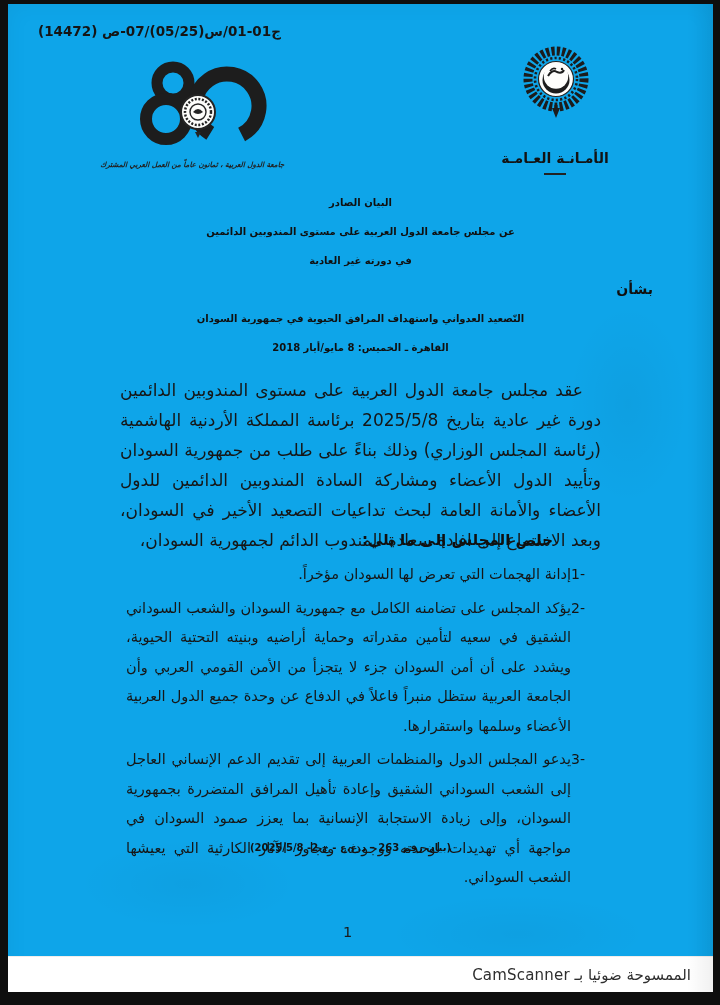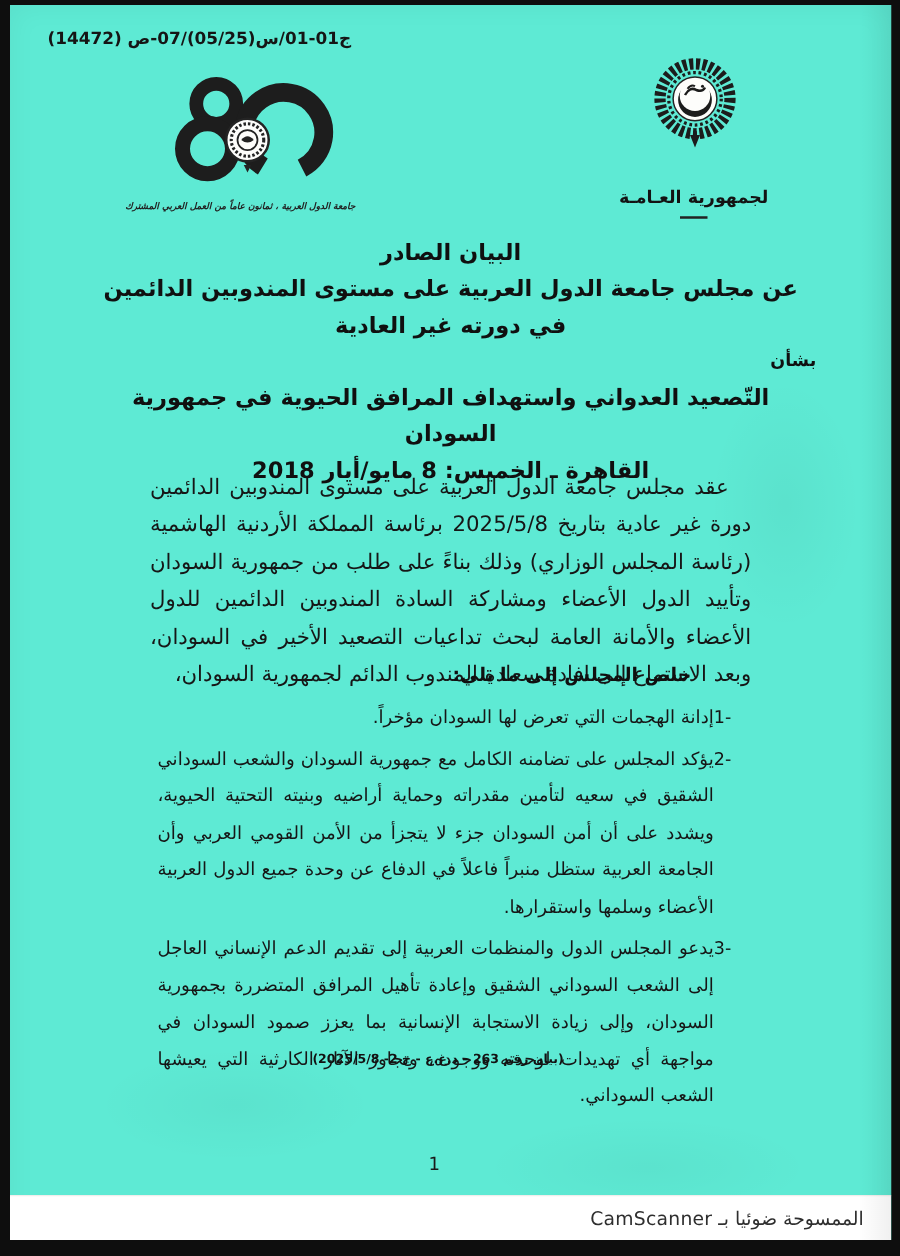--- a/index.html
+++ b/index.html
@@ -4,21 +4,21 @@
 <style>
   html,body{margin:0;padding:0;}
   body{
     width:720px;height:1005px;overflow:hidden;position:relative;
     background:#0e0e0e;
     font-family:"DejaVu Sans",sans-serif;
     -webkit-font-smoothing:antialiased;
   }
   .scan-page{
     position:absolute;top:4px;left:8px;right:7px;bottom:13px;
-    background:#5eead4;
+    background:#0ea5e9;
     box-shadow:inset 0 0 22px rgba(0,0,0,0.05);
     overflow:hidden;
   }
   .scan-page::after{ 
     content:"";position:absolute;top:0;right:0;bottom:0;width:26px;
     background:linear-gradient(to right,rgba(0,0,0,0) ,rgba(0,0,0,0.06));
     pointer-events:none;
   }
   .stain{position:absolute;border-radius:50%;pointer-events:none;}
   .stain.s1{top:300px;left:560px;width:120px;height:200px;background:radial-gradient(closest-side,rgba(0,0,0,0.035),rgba(0,0,0,0));}
@@ -45,21 +45,21 @@
     direction:rtl;color:#131313;
   }
   .org-title{font-size:14px;font-weight:700;letter-spacing:1px;}
   .org-subtitle{font-size:12.5px;font-weight:700;margin-top:5px;}
   .org-rule{width:22px;height:2px;background:#222;margin:7px auto 0;}
 
   .title-block{
     position:absolute;top:184px;left:60px;right:60px;text-align:center;
     direction:rtl;color:#101010;font-weight:700;
   }
-  .title-block .t{font-size:18px;line-height:29px;}
+  .title-block .t{font-size:10px;line-height:29px;}
   .title-block .t4{font-size:14px;text-align:right;}
 
   .preamble{
     position:absolute;top:371px;right:112px;left:112px;
     direction:rtl;text-align:justify;text-align-last:right;
     font-size:17px;line-height:30px;color:#161616;
     text-indent:18px;
   }
 
   .conclusion-heading{
@@ -142,21 +142,21 @@
 
     <path d="M25 34 q4 -7 9 -4 q5 2 7 -2" fill="none" stroke="#1c1c1c" stroke-width="2"></path>
     <path d="M27 29 q3 -4 6 -2" fill="none" stroke="#1c1c1c" stroke-width="1.6"></path>
     <circle cx="39" cy="27" r="1.2" fill="#1c1c1c"></circle>
 
     <path d="M29 66 l4 10 l4 -10 Z" fill="#1c1c1c"></path>
     <rect x="31.5" y="63" width="3" height="4" fill="#1c1c1c"></rect>
   </svg>
 
   <div class="org-block">
-    <div class="org-title">لجمهورية العـامـة</div>
+    <div class="org-title">الأمـانـة العـامـة</div>
     <div class="org-rule"></div>
   </div>
 
   <div class="title-block">
     <div class="t">البيان الصادر</div>
     <div class="t">عن مجلس جامعة الدول العربية على مستوى المندوبين الدائمين</div>
     <div class="t">في دورته غير العادية</div>
     <div class="t t4">بشأن</div>
     <div class="t">التّصعيد العدواني واستهداف المرافق الحيوية في جمهورية السودان</div>
     <div class="t">القاهرة ـ الخميس: 8 مايو/أيار 2018</div>

